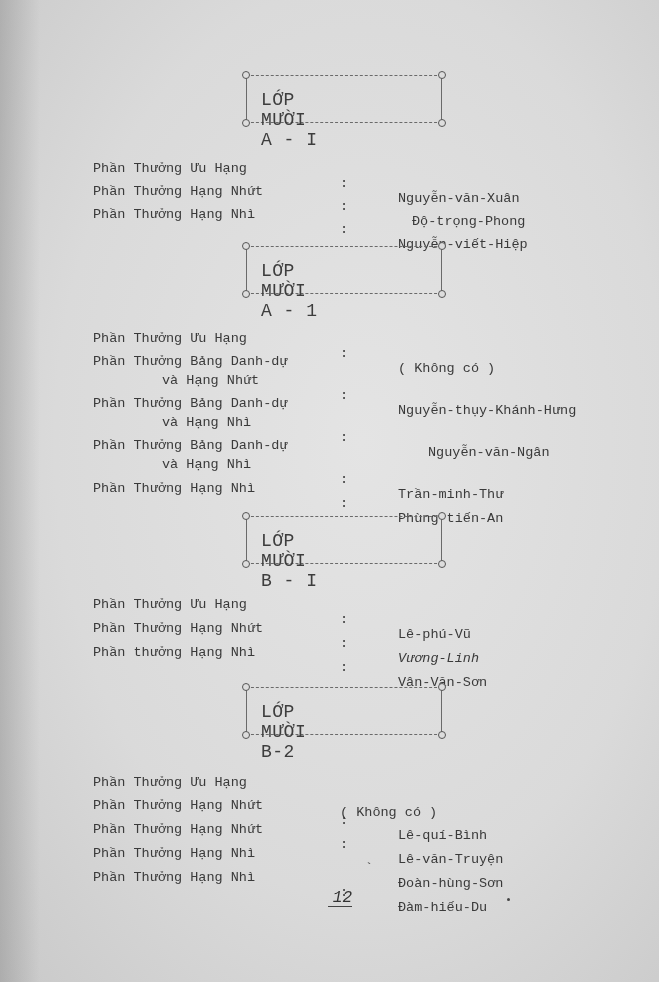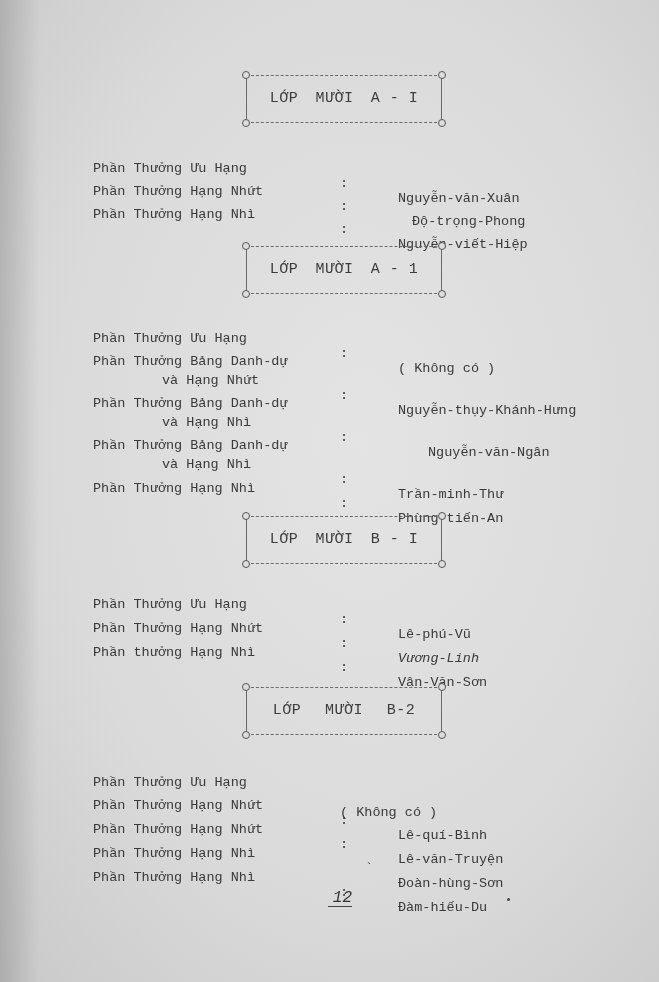--- a/index.html
+++ b/index.html
@@ -22,21 +22,21 @@
     position: absolute; height: 46px;
     border-top: 1px dashed #6a6a6a; border-bottom: 1px dashed #6a6a6a;
     border-left: 1.5px solid #6a6a6a; border-right: 1.5px solid #6a6a6a;
   }
   .box .c { position: absolute; width: 6px; height: 6px; border: 1px solid #555; border-radius: 50%; background: #ddd; }
   .box .tl { left: -5px; top: -5px; } .box .tr { right: -5px; top: -5px; }
   .box .bl { left: -5px; bottom: -5px; } .box .br { right: -5px; bottom: -5px; }
   .box .title {
     position: absolute; left: 0; right: 0; top: 14px;
     display: flex; justify-content: space-around; padding: 0 14px;
-    font-size: 15px; letter-spacing: 0.5px; color: #3d3d3d;
+    font-size: 18px; letter-spacing: 0.5px; color: #3d3d3d; flex-direction: column;
   }
   .row { position: absolute; font-size: 13.5px; white-space: pre; color: #3a3a3a; }
   .lbl { position: absolute; left: 93px; text-align: center; }
   .lbl2 { position: absolute; left: 118px; margin-left: 44px; }
   .colon { position: absolute; }
   .name { position: absolute; }
   .folio { position: absolute; left: 328px; top: 890px; font-size: 16px; font-style: italic; color: #333; border-bottom: 1.5px solid #444; width: 24px; text-align: right; line-height: 16px; }
   .pagenum { position: absolute; left: 607px; top: 945px; font-size: 15px; color: #333; font-family: "DejaVu Sans", sans-serif; margin-top: 36px; }
   .dot { position: absolute; left: 507px; top: 898px; width: 3px; height: 3px; background: #444; border-radius: 50%; }
 </style>

